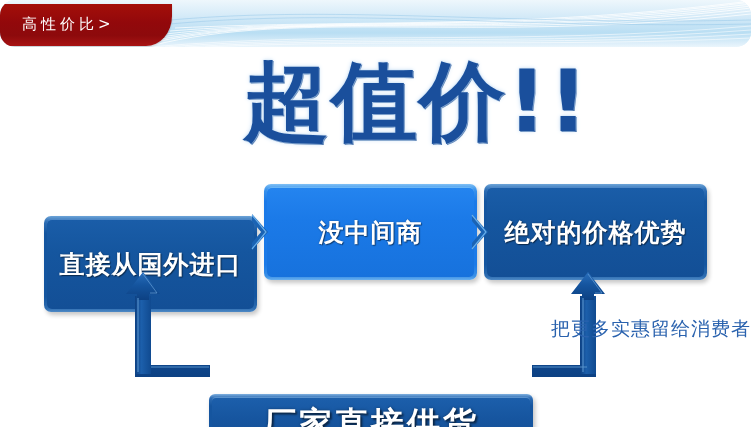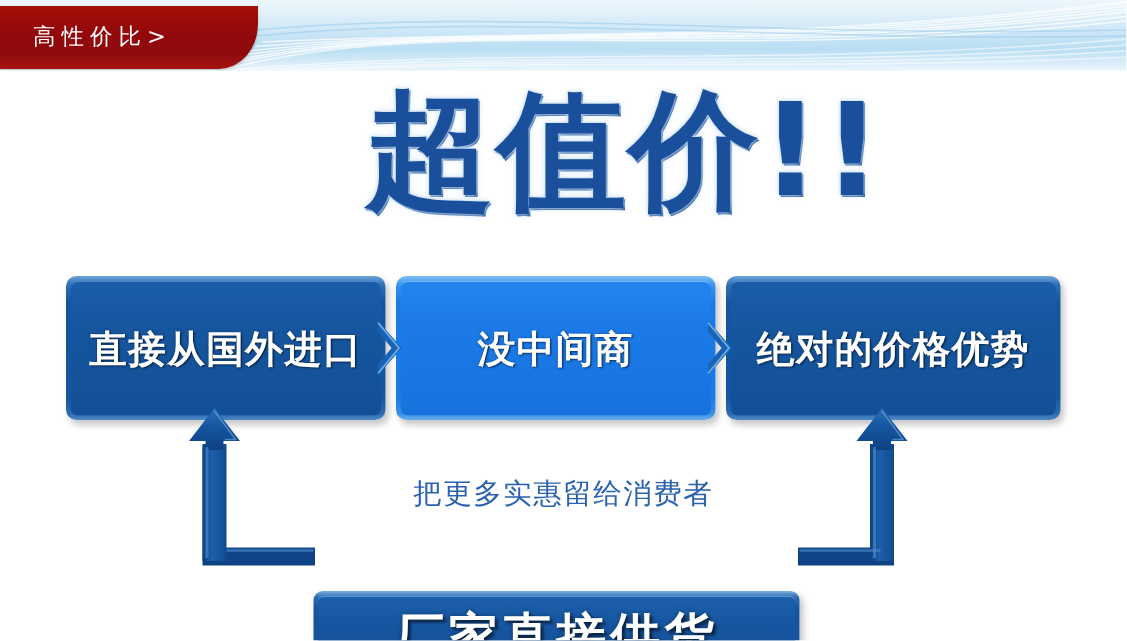--- a/index.html
+++ b/index.html
@@ -9,20 +9,21 @@
     font-family:"Liberation Sans","DejaVu Sans",sans-serif;
     overflow:hidden;
   }
   #stage{position:relative;width:751px;height:427px;background:#fff;overflow:hidden;}
 
   
   .header-band{
     position:absolute;left:0;top:0;width:751px;height:47px;
     background:linear-gradient(180deg,#eaf4fb 0%,#d6ebf8 38%,#bcdff3 72%,#e8f4fb 100%);
     overflow:hidden;
+    border-radius:15px;
   }
   .header-band svg{position:absolute;left:0;top:0;}
   .red-tab{
     position:absolute;left:0;top:4px;width:172px;height:42px;
     background:linear-gradient(180deg,#a40f09 0%,#92080b 45%,#8d0a0c 75%,#a81313 100%);
     border-bottom-right-radius:26px 30px;
     box-shadow:0 1px 2px rgba(0,0,0,.18);
     z-index:3;
   }
   .red-tab-label{
@@ -63,21 +64,21 @@
     color:#ffffff;
     font-family:"DejaVu Sans","Liberation Sans",sans-serif;
     font-weight:bold;
     font-size:25px;
     letter-spacing:1px;
     white-space:nowrap;
     text-shadow:1px 1px 1px rgba(0,0,0,.45), 0 0 2px rgba(0,0,0,.3);
   }
 
   #box1{left:44px;width:213px;
-    background:linear-gradient(180deg,#6da4d8 0%,#2f6fb5 6%,#14559f 18%,#14559f 84%,#2d6cb0 96%,#4f8ac6 100%);}
+    background:linear-gradient(180deg,#6da4d8 0%,#2f6fb5 6%,#14559f 18%,#14559f 84%,#2d6cb0 96%,#4f8ac6 100%);margin-top:32px;}
   #box1 .box-inner{background:linear-gradient(180deg,#1a5da8 0%,#15569f 35%,#134f96 100%);
     border-top:1px solid #4d87c7;}
   #box2{left:264px;width:213px;
     background:linear-gradient(180deg,#7fc0f5 0%,#3b93ec 6%,#1b7ae8 18%,#1b7ae8 84%,#3a90e6 96%,#69b0ef 100%);padding-left:28px;}
   #box2 .box-inner{background:linear-gradient(180deg,#2484ef 0%,#1b7ae8 35%,#1772dd 100%);
     border-top:1px solid #69b5f5;}
   #box3{left:484px;width:223px;
     background:linear-gradient(180deg,#6da4d8 0%,#2f6fb5 6%,#14559f 18%,#14559f 84%,#2d6cb0 96%,#4f8ac6 100%);}
   #box3 .box-inner{background:linear-gradient(180deg,#1a5da8 0%,#15569f 35%,#134f96 100%);
     border-top:1px solid #4d87c7;}
@@ -87,21 +88,21 @@
     position:absolute;top:212px;width:20px;height:40px;z-index:5;
   }
   #chev1{left:250px;}
   #chev2{left:470px;}
 
   
   .connectors{position:absolute;left:0;top:270px;width:751px;height:120px;}
 
   
   .sub-text{
-    position:absolute;left:0;top:316px;width:751px;text-align:center;
+    position:absolute;left:0;top:316px;width:751px;text-align:right;
     color:#2a62ae;
     font-family:"DejaVu Sans","Liberation Sans",sans-serif;
     font-size:19px;letter-spacing:1px;white-space:nowrap;
   }
 
   
   #bottom-box{
     position:absolute;left:209px;top:354px;width:324px;height:59px;
     border-radius:6px;
     background:linear-gradient(180deg,#7fb0df 0%,#2d6cb3 7%,#15559f 20%,#15559f 80%,#2a69ae 94%,#6da0d4 100%);

